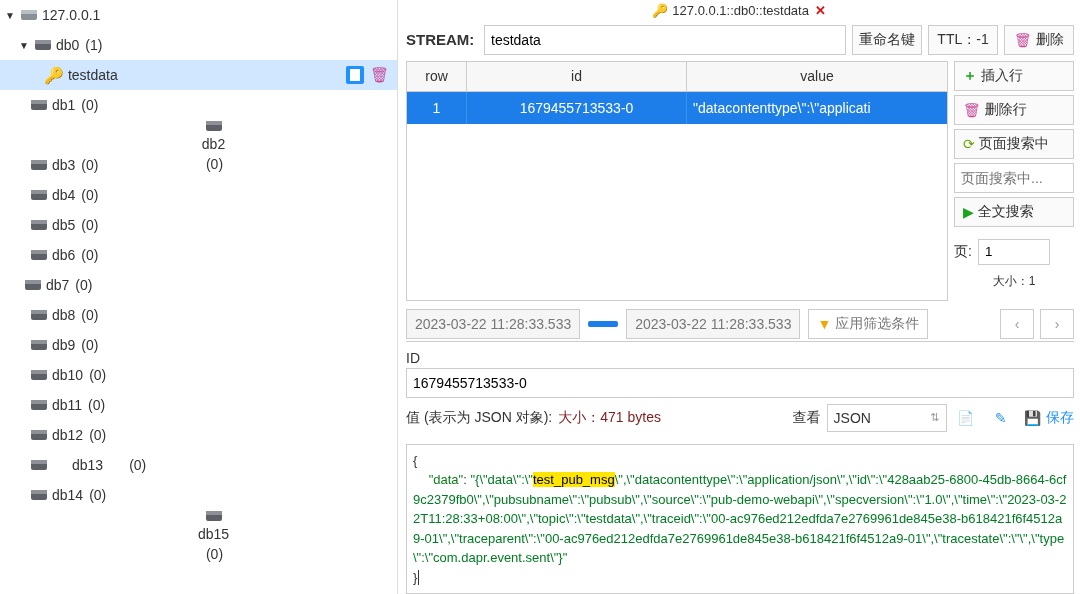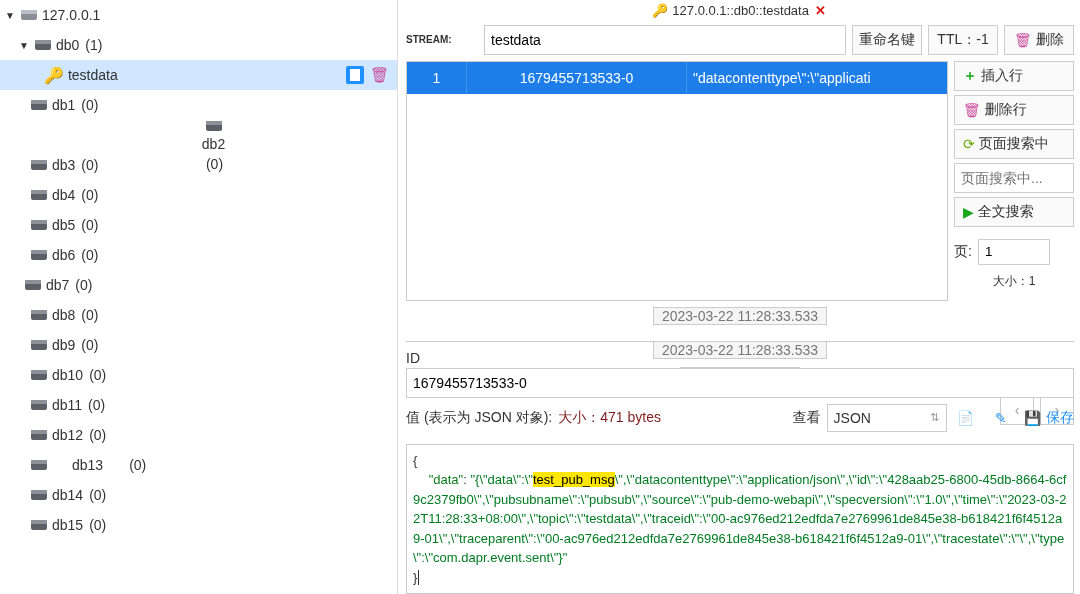--- a/index.html
+++ b/index.html
@@ -16,21 +16,21 @@
   .doc-icon { width:18px; height:18px; background:#1e90ff; border-radius:2px; position:relative;}
   .doc-icon:before { content:""; position:absolute; inset:3px 4px; background:#fff;}
   .trash-icon { color:#c94a9a; font-size:15px;}
   
   .main { flex:1; display:flex; flex-direction:column; position:relative;}
   .tabbar { height:28px; display:flex; align-items:center; justify-content:center; font-size:13px;}
   .tabbar .keyicon { color:#f6a500; margin-right:4px;}
   .tabbar .close { color:#d11; margin-left:6px; font-weight:bold;}
   .content { flex:1; padding:4px 6px 0 8px; display:flex; flex-direction:column;}
   .headerline { display:flex; align-items:center; gap:6px; margin-bottom:6px;}
-  .streamlabel { font-weight:bold; font-size:10px; width:72px;}
+  .streamlabel { font-weight:bold; font-size:15px; width:72px;}
   .inbox { border:1px solid #ccc; height:30px; padding:3px 6px; font-size:14px;}
   .keyname { flex:1;}
   .btn { border:1px solid #ccc; height:30px; min-width:70px; display:flex; align-items:center; justify-content:center; background:#fafafa; font-size:14px; gap:4px; cursor:pointer;}
   .btn .ic { font-size:14px;}
   .btn.del .ic { color:#c94a9a;}
   .btn.ins .ic { color:#1aa51a; font-weight:bold;}
   .btn.rel .ic { color:#6aa500;}
   .btn.sea .ic { color:#1aa51a;}
   
   .midrow { display:flex; gap:6px;}
@@ -42,21 +42,21 @@
   .trow { display:flex; height:32px; background:#1d7eea; color:#fff;}
   .td { display:flex; align-items:center; padding:0 6px; border-right:1px solid #3a92f0; overflow:hidden; white-space:nowrap;}
   .td:last-child{border-right:none;}
   .td.c1 { width:60px; justify-content:center;} .td.c2 { width:220px; justify-content:center;} .td.c3 { flex:1;}
   .sidebtns { width:120px; display:flex; flex-direction:column; gap:4px;}
   .sidebtns .btn { min-width:auto; justify-content:flex-start; padding:0 8px;}
   .pagectl { display:flex; align-items:center; gap:6px; margin-top:8px; font-size:14px;}
   .pagectl .pgnum { border:1px solid #ccc; width:72px; height:26px; padding:2px 6px;}
   .sizelabel { margin-top:4px; font-size:12px;text-align:center;}
   
-  .filterbar { display:flex; align-items:center; gap:8px; margin-top:6px; height:34px;flex-direction:column;}
+  .filterbar { display:flex; align-items:center; gap:8px; margin-top:6px; height:34px;}
   .filterbar .zone { border:1px solid #ccc; background:#f5f5f5; height:30px; display:flex; align-items:center; padding:0 8px; color:#777; font-size:14px;}
   .rangebar { width:30px; height:6px; background:#1d7eea; border-radius:2px;}
   .filterbtn { border:1px solid #ccc; height:30px; padding:0 8px; display:flex; align-items:center; gap:4px; color:#777; font-size:14px; cursor:pointer;}
   .funnel { color:#f6a500;}
   .paginator { margin-left:auto; display:flex; gap:6px;}
   .paginator .pbtn { border:1px solid #ccc; width:34px; height:30px; display:flex; align-items:center; justify-content:center; color:#999; cursor:pointer;}
   
   .detail { border-top:1px solid #ccc; padding:6px 0;}
   .lbl { font-size:14px; margin:2px 0;}
   .idfield { border:1px solid #ccc; height:30px; padding:4px 6px; width:100%; font-size:14px; margin-bottom:6px;}
@@ -240,21 +240,21 @@
         <div class="tree-row" style="padding-left: 30px;">
           <span class="disk-icon">
             <svg width="18" height="12">
               <rect x="1" y="1" width="16" height="10" rx="2" fill="#5d6167"></rect>
               <rect x="1" y="1" width="16" height="4" fill="#8d9197"></rect>
             </svg>
           </span>
           <span>db14</span>
           <span style="margin-left:2px;">(0)</span>
         </div>
-        <div class="tree-row" style="padding-left: 30px;">
+        <div class="tree-row" style="padding-left: 30px; flex-direction: column;">
           <span class="disk-icon">
             <svg width="18" height="12">
               <rect x="1" y="1" width="16" height="10" rx="2" fill="#5d6167"></rect>
               <rect x="1" y="1" width="16" height="4" fill="#8d9197"></rect>
             </svg>
           </span>
           <span>db15</span>
           <span style="margin-left:2px;">(0)</span>
         </div>
       </div>
@@ -277,20 +277,25 @@
             <span>TTL：-1</span>
           </div>
         <div class="btn del">
             <span class="ic">🗑</span>
             <span>删除</span>
           </div>
       </div>
 
       <div class="midrow">
         <div class="tblwrap" style="height:240px;">
+          <div class="tblhead">
+            <div class="th c1">row</div>
+            <div class="th c2">id</div>
+            <div class="th c3">value</div>
+          </div>
           <div class="trow">
             <div class="td c1">1</div>
             <div class="td c2">1679455713533-0</div>
             <div class="td c3">"datacontenttype\":\"applicati</div>
           </div>
         </div>
         <div class="sidebtns">
           <div class="btn ins">
               <span class="ic">＋</span>
               <span>插入行</span>

